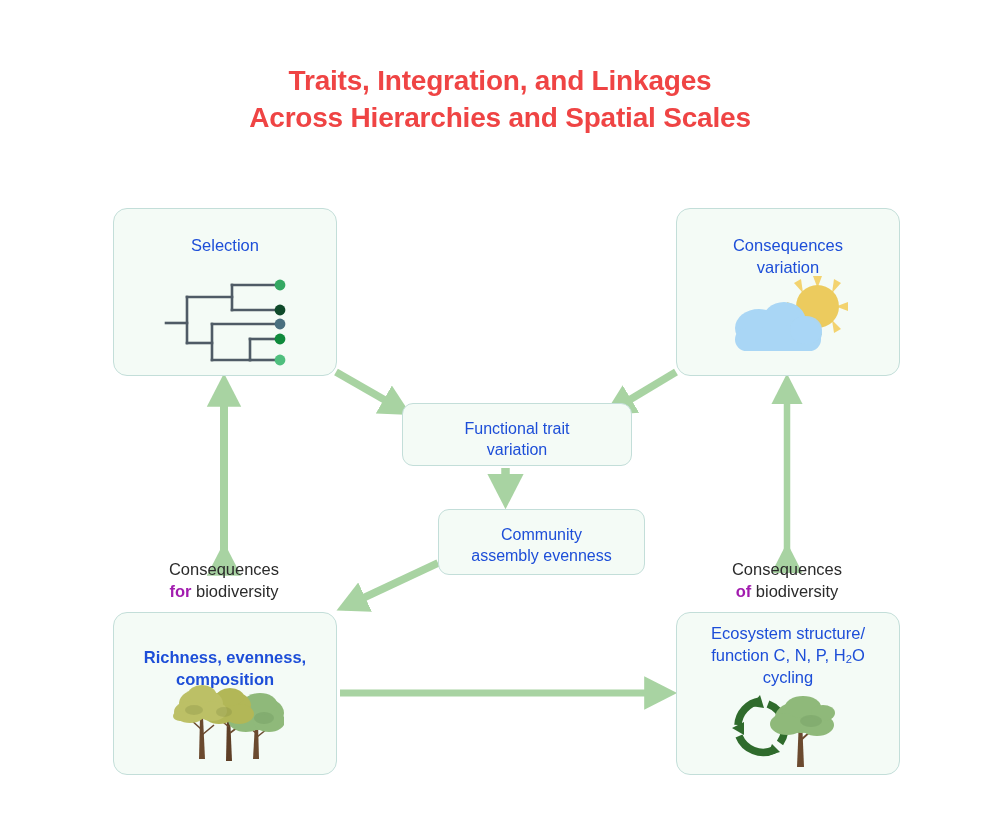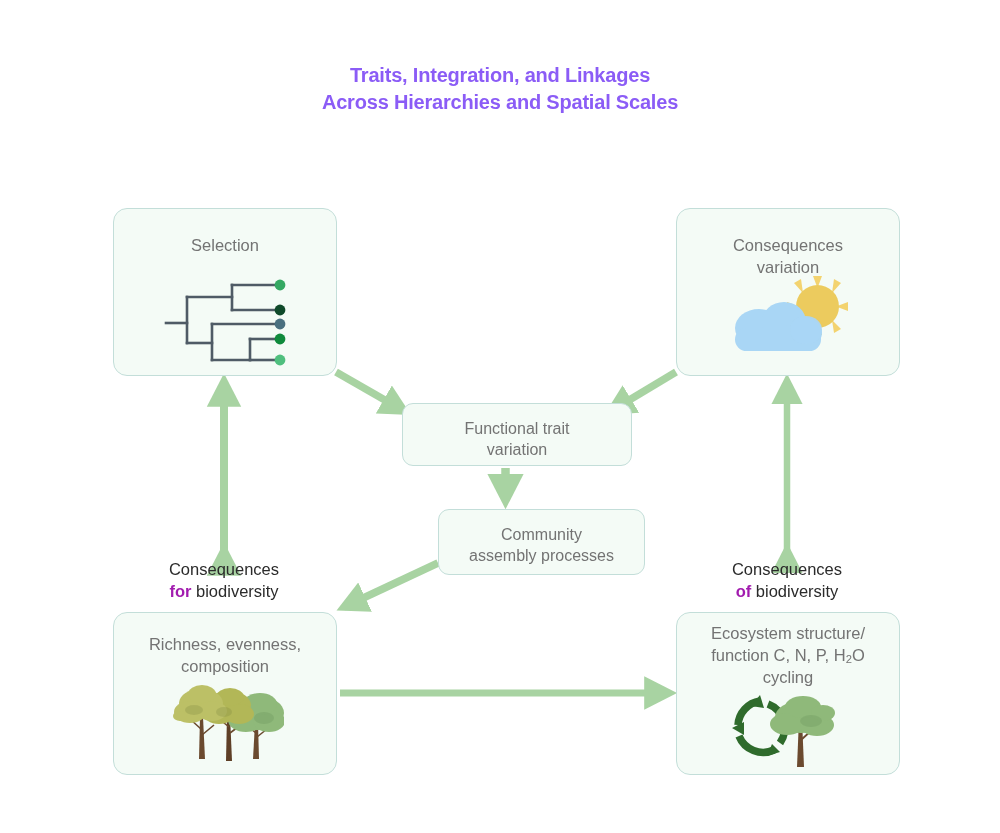--- a/index.html
+++ b/index.html
@@ -8,36 +8,36 @@
     background: #ffffff;
     font-family: "Liberation Sans", sans-serif;
     overflow: hidden;
   }
   #stage { position: relative; width: 1000px; height: 833px; background: #fff; }
 
   
   .title {
     position: absolute; left: 0; top: 62px; width: 1000px;
     text-align: center;
-    font-size: 20px; font-weight: bold; line-height: 1.33;
-    color: #8b5cf6; letter-spacing: -0.2px;
+    font-size: 28px; font-weight: bold; line-height: 1.33;
+    color: #ef4444; letter-spacing: -0.2px;
   }
 
   
   .box {
     position: absolute;
     background: #f4fbf6;
     border: 1.6px solid #c3ded9;
     border-radius: 14px;
   }
   .box.small { border-radius: 11px; }
   .box-label {
     position: absolute; left: 0; width: 100%;
     text-align: center;
-    color: #737373;
+    color: #1d4ed8;
     font-size: 16.5px;
     line-height: 1.32;
     font-weight: 400;
   }
   .box-label.lg  { top: 26px; font-size: 16.5px; }
   .box-label.mid { top: 14px; font-size: 16px; }
 
   
   .caption {
     position: absolute;
@@ -154,36 +154,36 @@
   <div class="box small" style="left:402px; top:403px; width:230px; height:63px;">
     <div class="box-label mid">
       <div>Functional trait</div>
       <div>variation</div>
     </div>
   </div>
 
   <div class="box small" style="left:402px; top:509px; width:207px; height:66px;margin-left:36px;">
     <div class="box-label mid">
       <div>Community</div>
-      <div>assembly processes</div>
+      <div>assembly evenness</div>
     </div>
   </div>
 
   <div class="caption" style="left:124px; top:559px; width:200px;">
     <div>Consequences</div>
     <div><span class="hl">for</span><span> biodiversity</span></div>
   </div>
 
   <div class="caption" style="left:687px; top:559px; width:200px;">
     <div>Consequences</div>
     <div><span class="hl">of</span><span> biodiversity</span></div>
   </div>
 
   <div class="box" style="left:113px; top:612px; width:224px; height:163px;">
-    <div class="box-label lg" style="top:21px;">
+    <div class="box-label lg" style="top:34px;font-weight:bold;">
       <div>Richness, evenness,</div>
       <div>composition</div>
     </div>
     <svg style="position:absolute; left:58px; top:70px;" width="112" height="82" viewBox="0 0 112 82">
 
       <g>
         <path d="M28,34 L31,34 L33,76 L27,76 z" fill="#6b4a2f"></path>
         <path d="M55,32 L58,32 L60,78 L54,78 z" fill="#5e3f27"></path>
         <path d="M83,40 L86,40 L87,76 L81,76 z" fill="#6b4a2f"></path>
         <path d="M29,46 L18,36 M30,52 L42,42 M57,44 L46,35 M58,50 L70,41 M84,50 L74,42 M85,54 L95,46" stroke="#6b4a2f" stroke-width="1.6" fill="none"></path>

